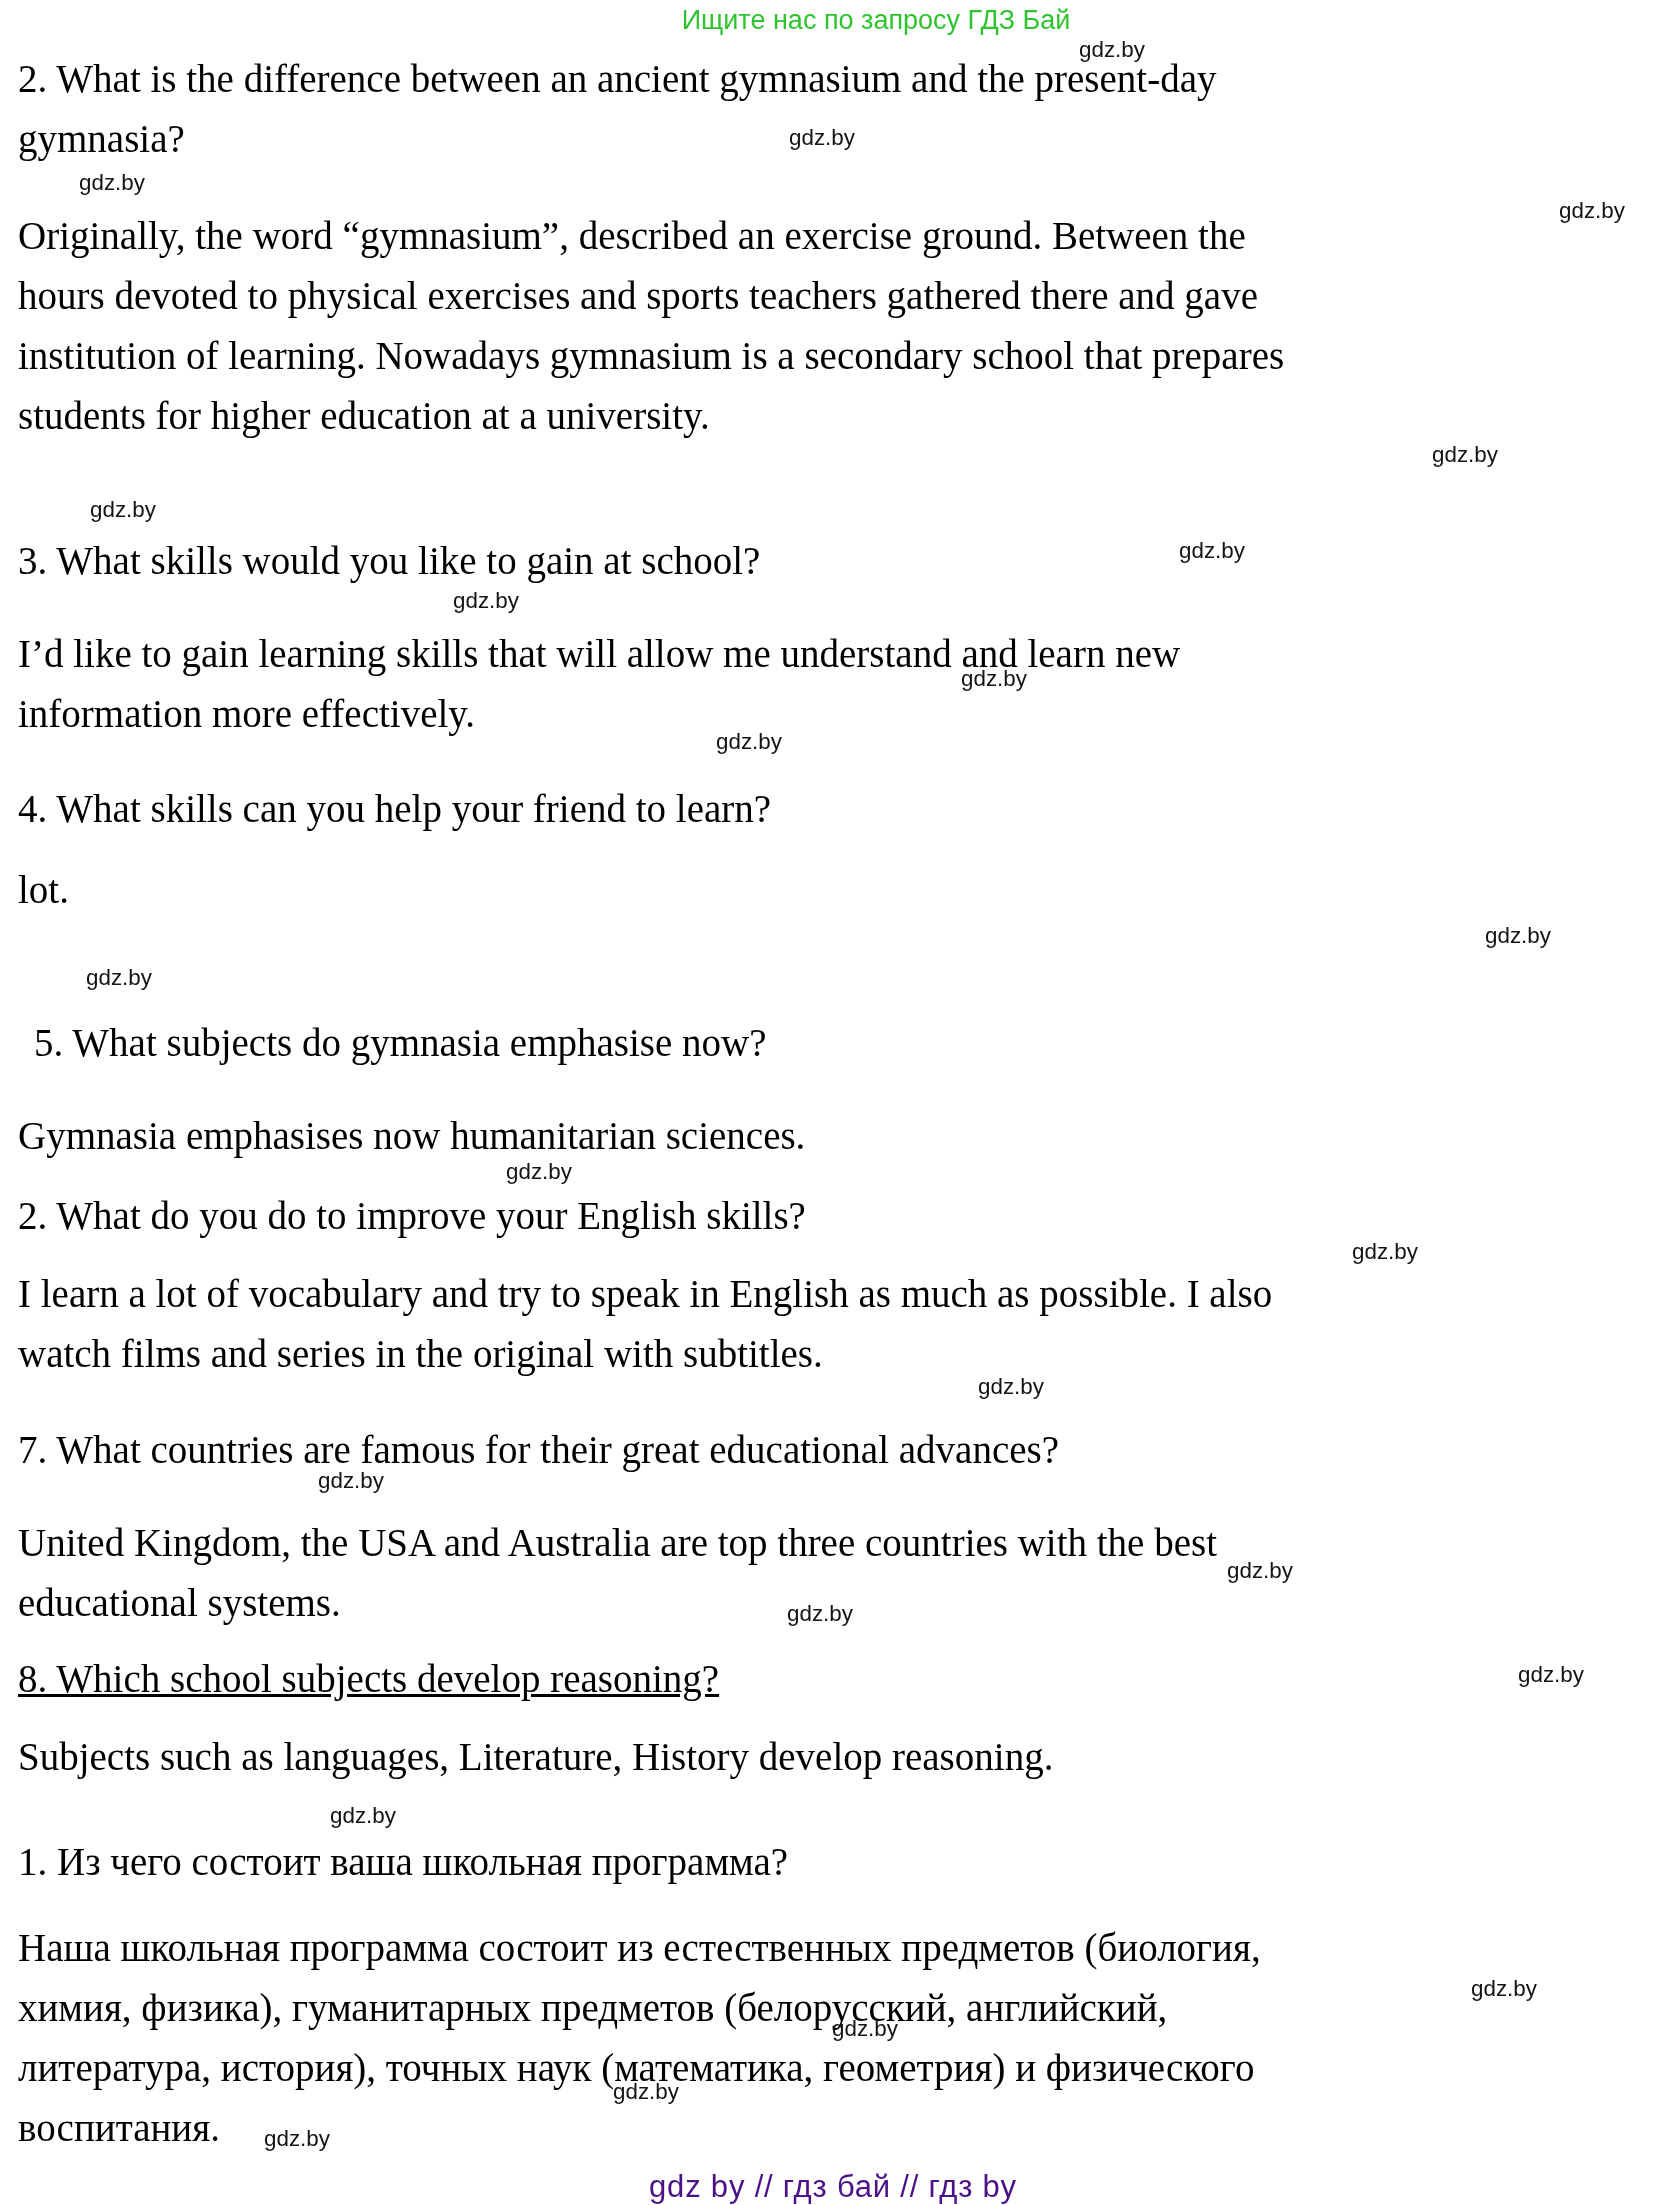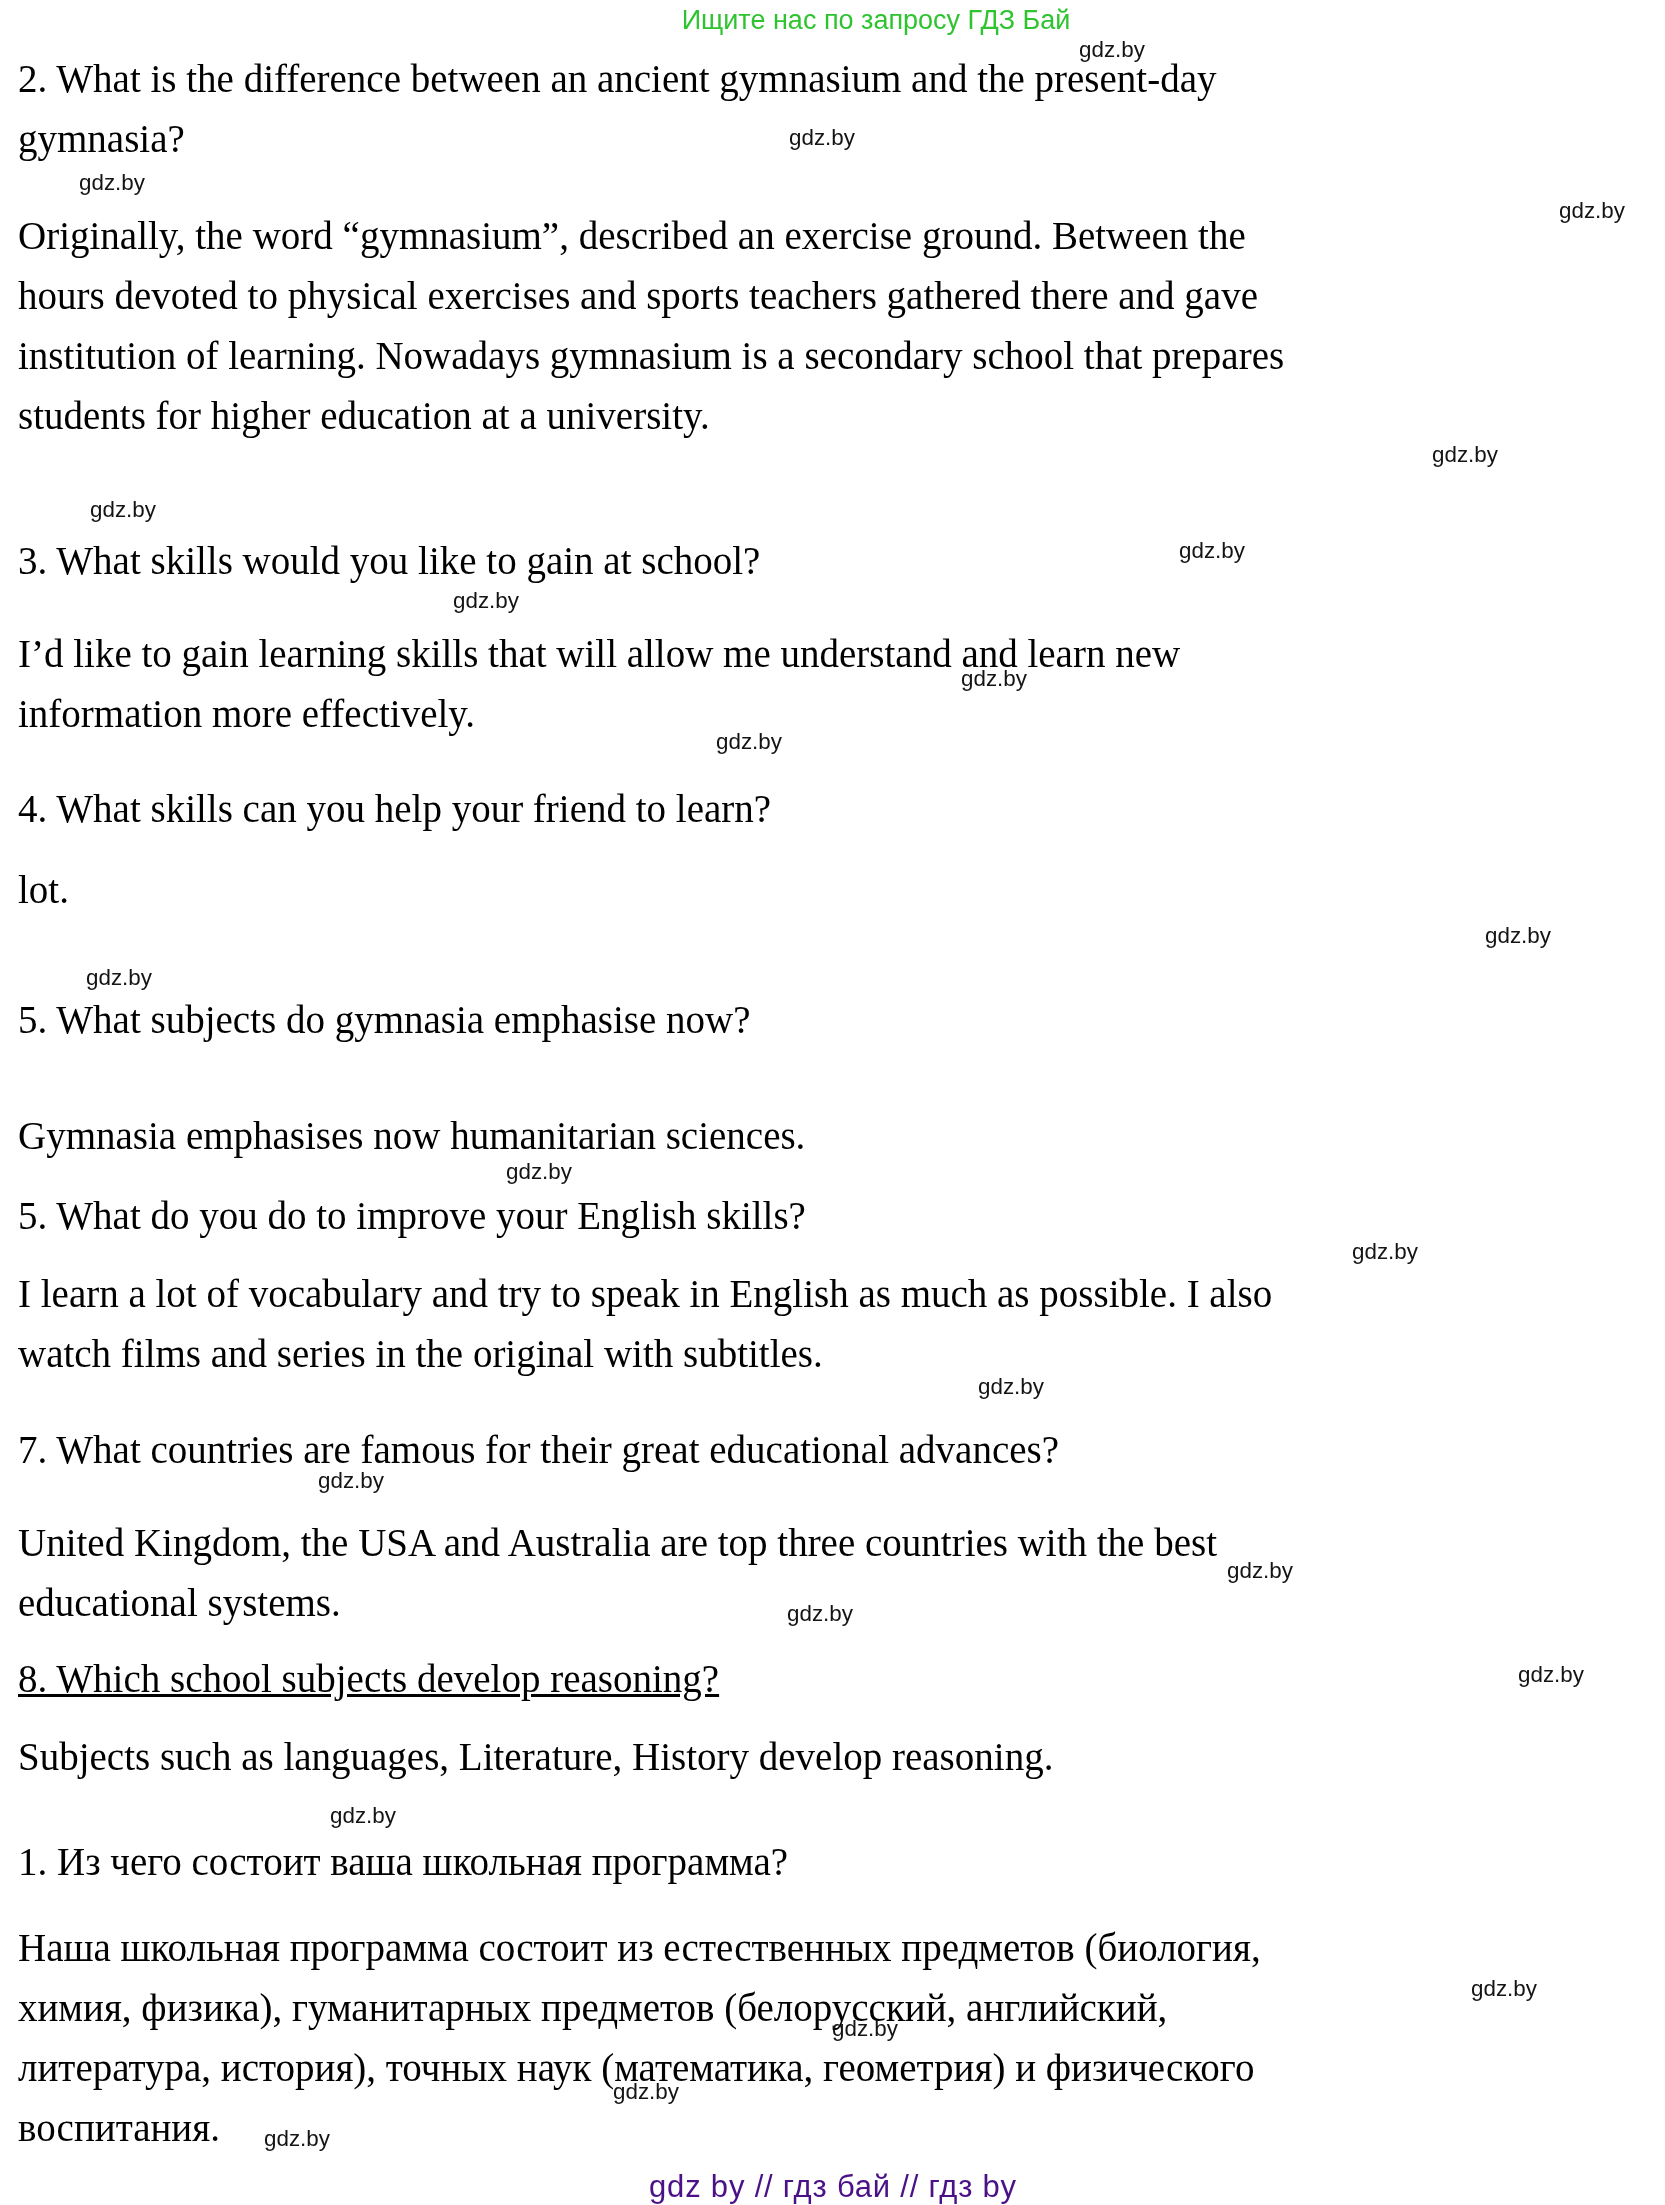--- a/index.html
+++ b/index.html
@@ -62,28 +62,28 @@
       <div class="tblock" style="top: 624px;">
         <div class="line">I’d like to gain learning skills that will allow me understand and learn new</div>
         <div class="line">information more effectively.</div>
       </div>
       <div class="tblock" style="top: 779px;">
         <div class="line">4. What skills can you help your friend to learn?</div>
       </div>
       <div class="tblock" style="top: 860px;">
         <div class="line">lot.</div>
       </div>
-      <div class="tblock" style="top: 990px;">
+      <div class="tblock" style="top: 1013px; margin-left: 16px;">
         <div class="line">5. What subjects do gymnasia emphasise now?</div>
       </div>
       <div class="tblock" style="top: 1106px;">
         <div class="line">Gymnasia emphasises now humanitarian sciences.</div>
       </div>
       <div class="tblock" style="top: 1186px;">
-        <div class="line">5. What do you do to improve your English skills?</div>
+        <div class="line">2. What do you do to improve your English skills?</div>
       </div>
       <div class="tblock" style="top: 1264px;">
         <div class="line">I learn a lot of vocabulary and try to speak in English as much as possible. I also</div>
         <div class="line">watch films and series in the original with subtitles.</div>
       </div>
       <div class="tblock" style="top: 1420px;">
         <div class="line">7. What countries are famous for their great educational advances?</div>
       </div>
       <div class="tblock" style="top: 1513px;">
         <div class="line">United Kingdom, the USA and Australia are top three countries with the best</div>

